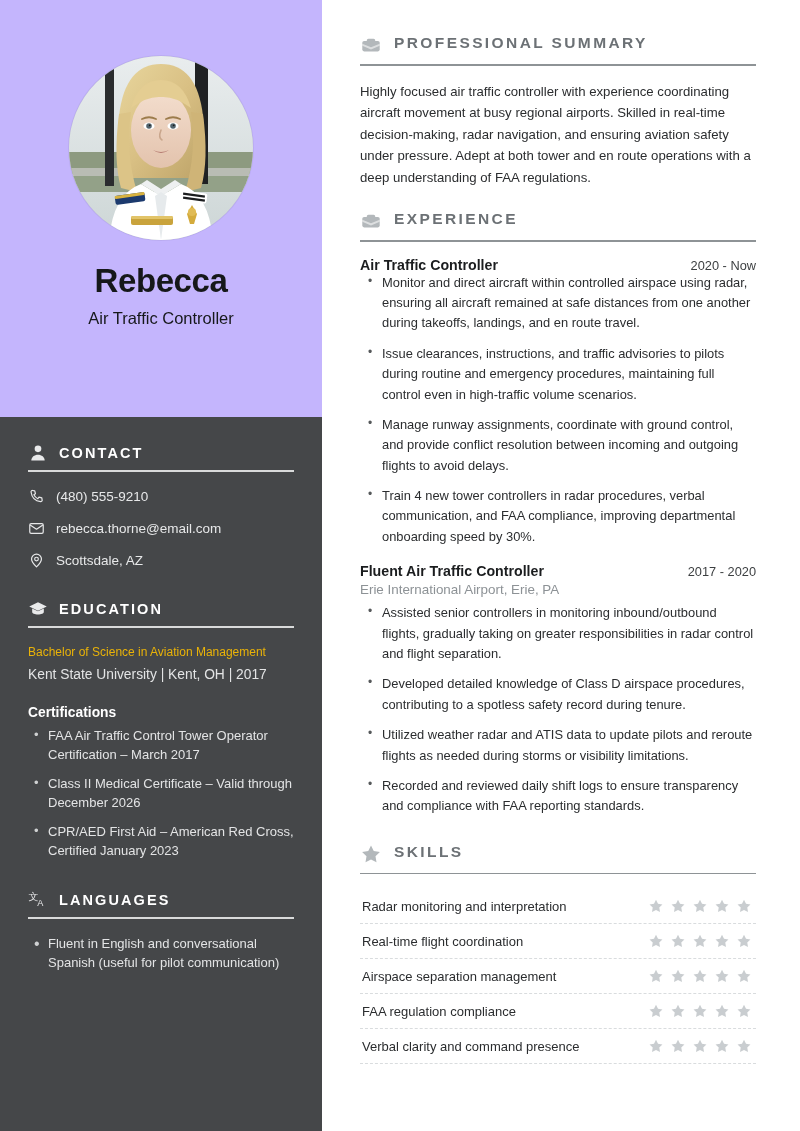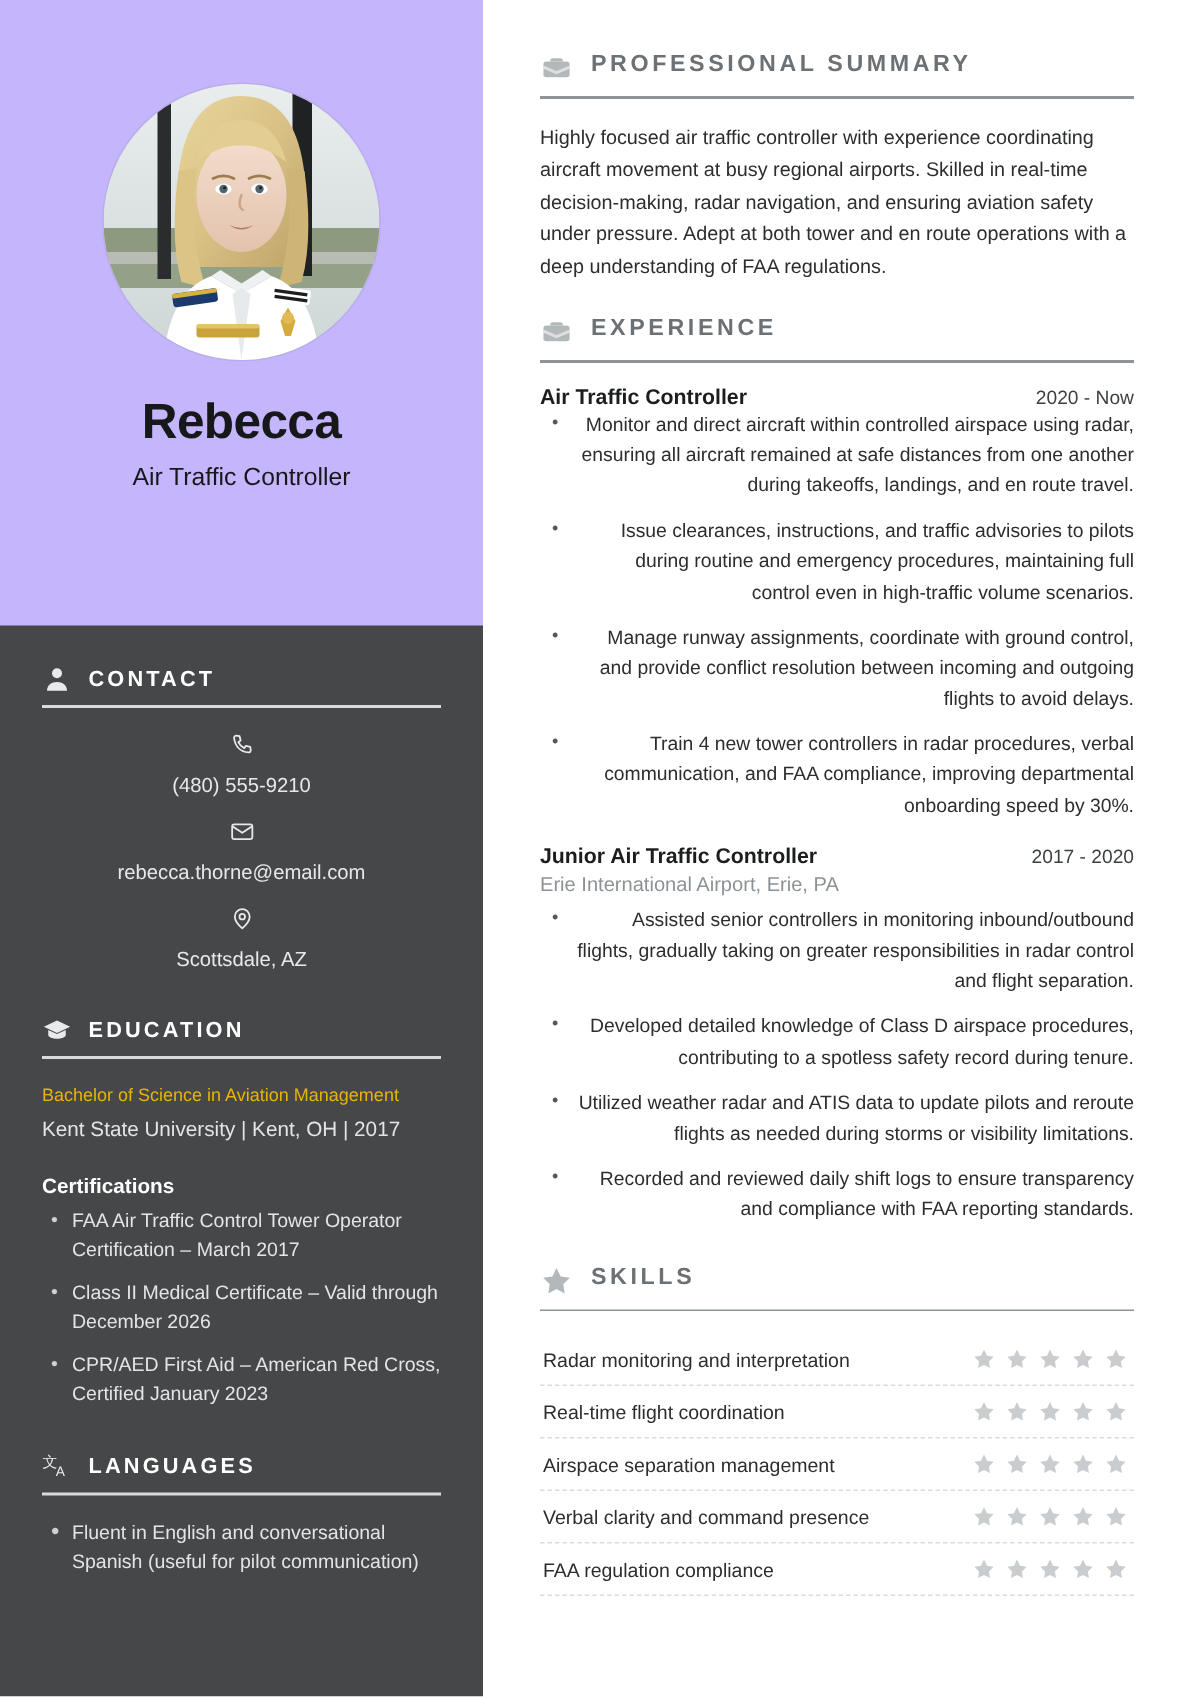--- a/index.html
+++ b/index.html
@@ -48,21 +48,21 @@
   .side-sec-head .ico { width: 20px; height: 20px; flex: 0 0 20px; display:block; }
   .side-sec-head .ico svg { display:block; width:100%; height:100%; fill:#e9eaeb; }
   .side-sec-title {
     font-size: 14.5px; font-weight: 700; color: #ffffff; letter-spacing: 2.1px;
   }
   .side-rule { height: 2px; background: #d9dada; margin-bottom: 16px; }
 
   .contact-list { margin-top: 8px; }
   .contact-row {
     display: flex; align-items: center; gap: 11px;
-    margin-bottom: 15px; color: #e7e8e9; font-size: 13.5px; flex-direction: column;
+    margin-bottom: 15px; color: #e7e8e9; font-size: 13.5px;
   }
   .contact-row .ico { width: 17px; height: 17px; flex: 0 0 17px; }
   .contact-row .ico svg { display:block; width:100%; height:100%; }
 
   .edu-degree { font-size: 12px; font-weight: 400; color: #eab308; line-height: 1.45; }
   .edu-meta { font-size: 13.8px; color: #e3e4e5; margin-top: 4px; line-height:1.45; }
 
   .sub-head { font-size: 13.8px; font-weight: 700; color: #ffffff; margin-top: 20px; margin-bottom: 7px; }
 
   ul.side-ul { list-style: none; padding-left: 4px; }
@@ -90,21 +90,21 @@
 
   .job { margin-bottom: 4px; }
   .job-top { display: flex; justify-content: space-between; align-items: baseline; gap: 10px; }
   .job-title { font-size: 14.2px; font-weight: 700; color: #1b1d1f; }
   .job-dates { font-size: 12.8px; color: #3c3f41; white-space: nowrap; }
   .job-org { font-size: 13.4px; color: #8d9296; margin-top: 3px; margin-bottom: 6px; }
 
   ul.main-ul { list-style: none; padding-left: 6px; margin-bottom: 16px; }
   ul.main-ul li {
     position: relative; padding-left: 16px; margin-bottom: 10px;
-    font-size: 12.9px; color: #2b2d2f; line-height: 1.58; text-align: right;
+    font-size: 12.9px; color: #2b2d2f; line-height: 1.58;
   }
   ul.main-ul li::before {
     content: "•"; position: absolute; left: 2px; top: -1px; color: #55585a; font-size: 12px;
   }
 
   .skill-row {
     display: flex; align-items: center; justify-content: space-between;
     padding: 9px 0 9px 2px;
     border-bottom: 1px dashed #d9dcde;
   }
@@ -307,21 +307,21 @@
         <ul class="main-ul">
           <li>Monitor and direct aircraft within controlled airspace using radar, ensuring all aircraft remained at safe distances from one another during takeoffs, landings, and en route travel.</li>
           <li>Issue clearances, instructions, and traffic advisories to pilots during routine and emergency procedures, maintaining full control even in high-traffic volume scenarios.</li>
           <li>Manage runway assignments, coordinate with ground control, and provide conflict resolution between incoming and outgoing flights to avoid delays.</li>
           <li>Train 4 new tower controllers in radar procedures, verbal communication, and FAA compliance, improving departmental onboarding speed by 30%.</li>
         </ul>
       </div>
 
       <div class="job">
         <div class="job-top">
-          <span class="job-title">Junior Air Traffic Controller</span>
+          <span class="job-title">Fluent Air Traffic Controller</span>
           <span class="job-dates">2017 - 2020</span>
         </div>
         <div class="job-org">Erie International Airport, Erie, PA</div>
         <ul class="main-ul">
           <li>Assisted senior controllers in monitoring inbound/outbound flights, gradually taking on greater responsibilities in radar control and flight separation.</li>
           <li>Developed detailed knowledge of Class D airspace procedures, contributing to a spotless safety record during tenure.</li>
           <li>Utilized weather radar and ATIS data to update pilots and reroute flights as needed during storms or visibility limitations.</li>
           <li>Recorded and reviewed daily shift logs to ensure transparency and compliance with FAA reporting standards.</li>
         </ul>
       </div>
@@ -395,56 +395,56 @@
           <svg viewBox="0 0 24 24">
               <path d="M12 2.6l3 6.1 6.7 1-4.8 4.7 1.1 6.7L12 17.9 6 21.1l1.1-6.7L2.3 9.7l6.7-1z"></path>
             </svg>
           <svg viewBox="0 0 24 24">
               <path d="M12 2.6l3 6.1 6.7 1-4.8 4.7 1.1 6.7L12 17.9 6 21.1l1.1-6.7L2.3 9.7l6.7-1z"></path>
             </svg>
         </span>
       </div>
 
       <div class="skill-row">
+        <span class="skill-name">FAA regulation compliance</span>
+        <span class="stars">
+          <svg viewBox="0 0 24 24">
+              <path d="M12 2.6l3 6.1 6.7 1-4.8 4.7 1.1 6.7L12 17.9 6 21.1l1.1-6.7L2.3 9.7l6.7-1z"></path>
+            </svg>
+          <svg viewBox="0 0 24 24">
+              <path d="M12 2.6l3 6.1 6.7 1-4.8 4.7 1.1 6.7L12 17.9 6 21.1l1.1-6.7L2.3 9.7l6.7-1z"></path>
+            </svg>
+          <svg viewBox="0 0 24 24">
+              <path d="M12 2.6l3 6.1 6.7 1-4.8 4.7 1.1 6.7L12 17.9 6 21.1l1.1-6.7L2.3 9.7l6.7-1z"></path>
+            </svg>
+          <svg viewBox="0 0 24 24">
+              <path d="M12 2.6l3 6.1 6.7 1-4.8 4.7 1.1 6.7L12 17.9 6 21.1l1.1-6.7L2.3 9.7l6.7-1z"></path>
+            </svg>
+          <svg viewBox="0 0 24 24">
+              <path d="M12 2.6l3 6.1 6.7 1-4.8 4.7 1.1 6.7L12 17.9 6 21.1l1.1-6.7L2.3 9.7l6.7-1z"></path>
+            </svg>
+        </span>
+      </div>
+
+      <div class="skill-row">
         <span class="skill-name">Verbal clarity and command presence</span>
         <span class="stars">
           <svg viewBox="0 0 24 24">
               <path d="M12 2.6l3 6.1 6.7 1-4.8 4.7 1.1 6.7L12 17.9 6 21.1l1.1-6.7L2.3 9.7l6.7-1z"></path>
             </svg>
           <svg viewBox="0 0 24 24">
               <path d="M12 2.6l3 6.1 6.7 1-4.8 4.7 1.1 6.7L12 17.9 6 21.1l1.1-6.7L2.3 9.7l6.7-1z"></path>
             </svg>
           <svg viewBox="0 0 24 24">
               <path d="M12 2.6l3 6.1 6.7 1-4.8 4.7 1.1 6.7L12 17.9 6 21.1l1.1-6.7L2.3 9.7l6.7-1z"></path>
             </svg>
           <svg viewBox="0 0 24 24">
               <path d="M12 2.6l3 6.1 6.7 1-4.8 4.7 1.1 6.7L12 17.9 6 21.1l1.1-6.7L2.3 9.7l6.7-1z"></path>
             </svg>
           <svg viewBox="0 0 24 24">
               <path d="M12 2.6l3 6.1 6.7 1-4.8 4.7 1.1 6.7L12 17.9 6 21.1l1.1-6.7L2.3 9.7l6.7-1z"></path>
             </svg>
         </span>
       </div>
-
-      <div class="skill-row">
-        <span class="skill-name">FAA regulation compliance</span>
-        <span class="stars">
-          <svg viewBox="0 0 24 24">
-              <path d="M12 2.6l3 6.1 6.7 1-4.8 4.7 1.1 6.7L12 17.9 6 21.1l1.1-6.7L2.3 9.7l6.7-1z"></path>
-            </svg>
-          <svg viewBox="0 0 24 24">
-              <path d="M12 2.6l3 6.1 6.7 1-4.8 4.7 1.1 6.7L12 17.9 6 21.1l1.1-6.7L2.3 9.7l6.7-1z"></path>
-            </svg>
-          <svg viewBox="0 0 24 24">
-              <path d="M12 2.6l3 6.1 6.7 1-4.8 4.7 1.1 6.7L12 17.9 6 21.1l1.1-6.7L2.3 9.7l6.7-1z"></path>
-            </svg>
-          <svg viewBox="0 0 24 24">
-              <path d="M12 2.6l3 6.1 6.7 1-4.8 4.7 1.1 6.7L12 17.9 6 21.1l1.1-6.7L2.3 9.7l6.7-1z"></path>
-            </svg>
-          <svg viewBox="0 0 24 24">
-              <path d="M12 2.6l3 6.1 6.7 1-4.8 4.7 1.1 6.7L12 17.9 6 21.1l1.1-6.7L2.3 9.7l6.7-1z"></path>
-            </svg>
-        </span>
-      </div>
     </section>
 
   </main>
 </div>
 
 </body></html>

